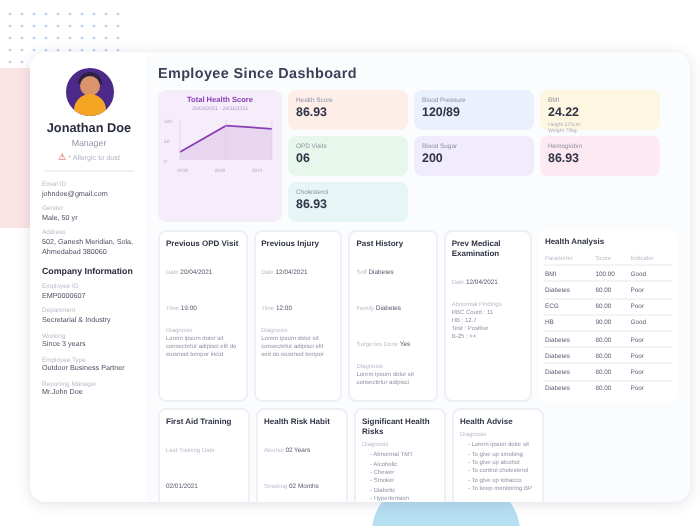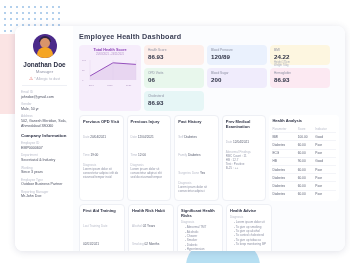--- a/index.html
+++ b/index.html
@@ -123,21 +123,21 @@
         <div class="flabel">Working</div>
         <div class="fvalue">Since 3 years</div>
         <div class="flabel">Employee Type</div>
         <div class="fvalue">Outdoor Business Partner</div>
         <div class="flabel">Reporting Manager</div>
         <div class="fvalue">Mr.John Doe</div>
       </div>
     </div>
 
     <div class="main">
-      <div class="h1">Employee Health Dashboard</div>
+      <div class="h1">Employee Since Dashboard</div>
 
       <div class="toprow">
         <div class="chartcard">
           <div class="ct">Total Health Score</div>
           <div class="cs">25/03/2021 - 24/11/2021</div>
           <div class="plot">
             <svg id="chart-svg" width="56" height="26" viewBox="0 0 56 26">
                 <text x="0" y="3.4" font-size="2.4" fill="#b29ac2">100</text>
                 <text x="0" y="13.4" font-size="2.4" fill="#b29ac2">50</text>
                 <text x="0" y="23.4" font-size="2.4" fill="#b29ac2">0</text>

